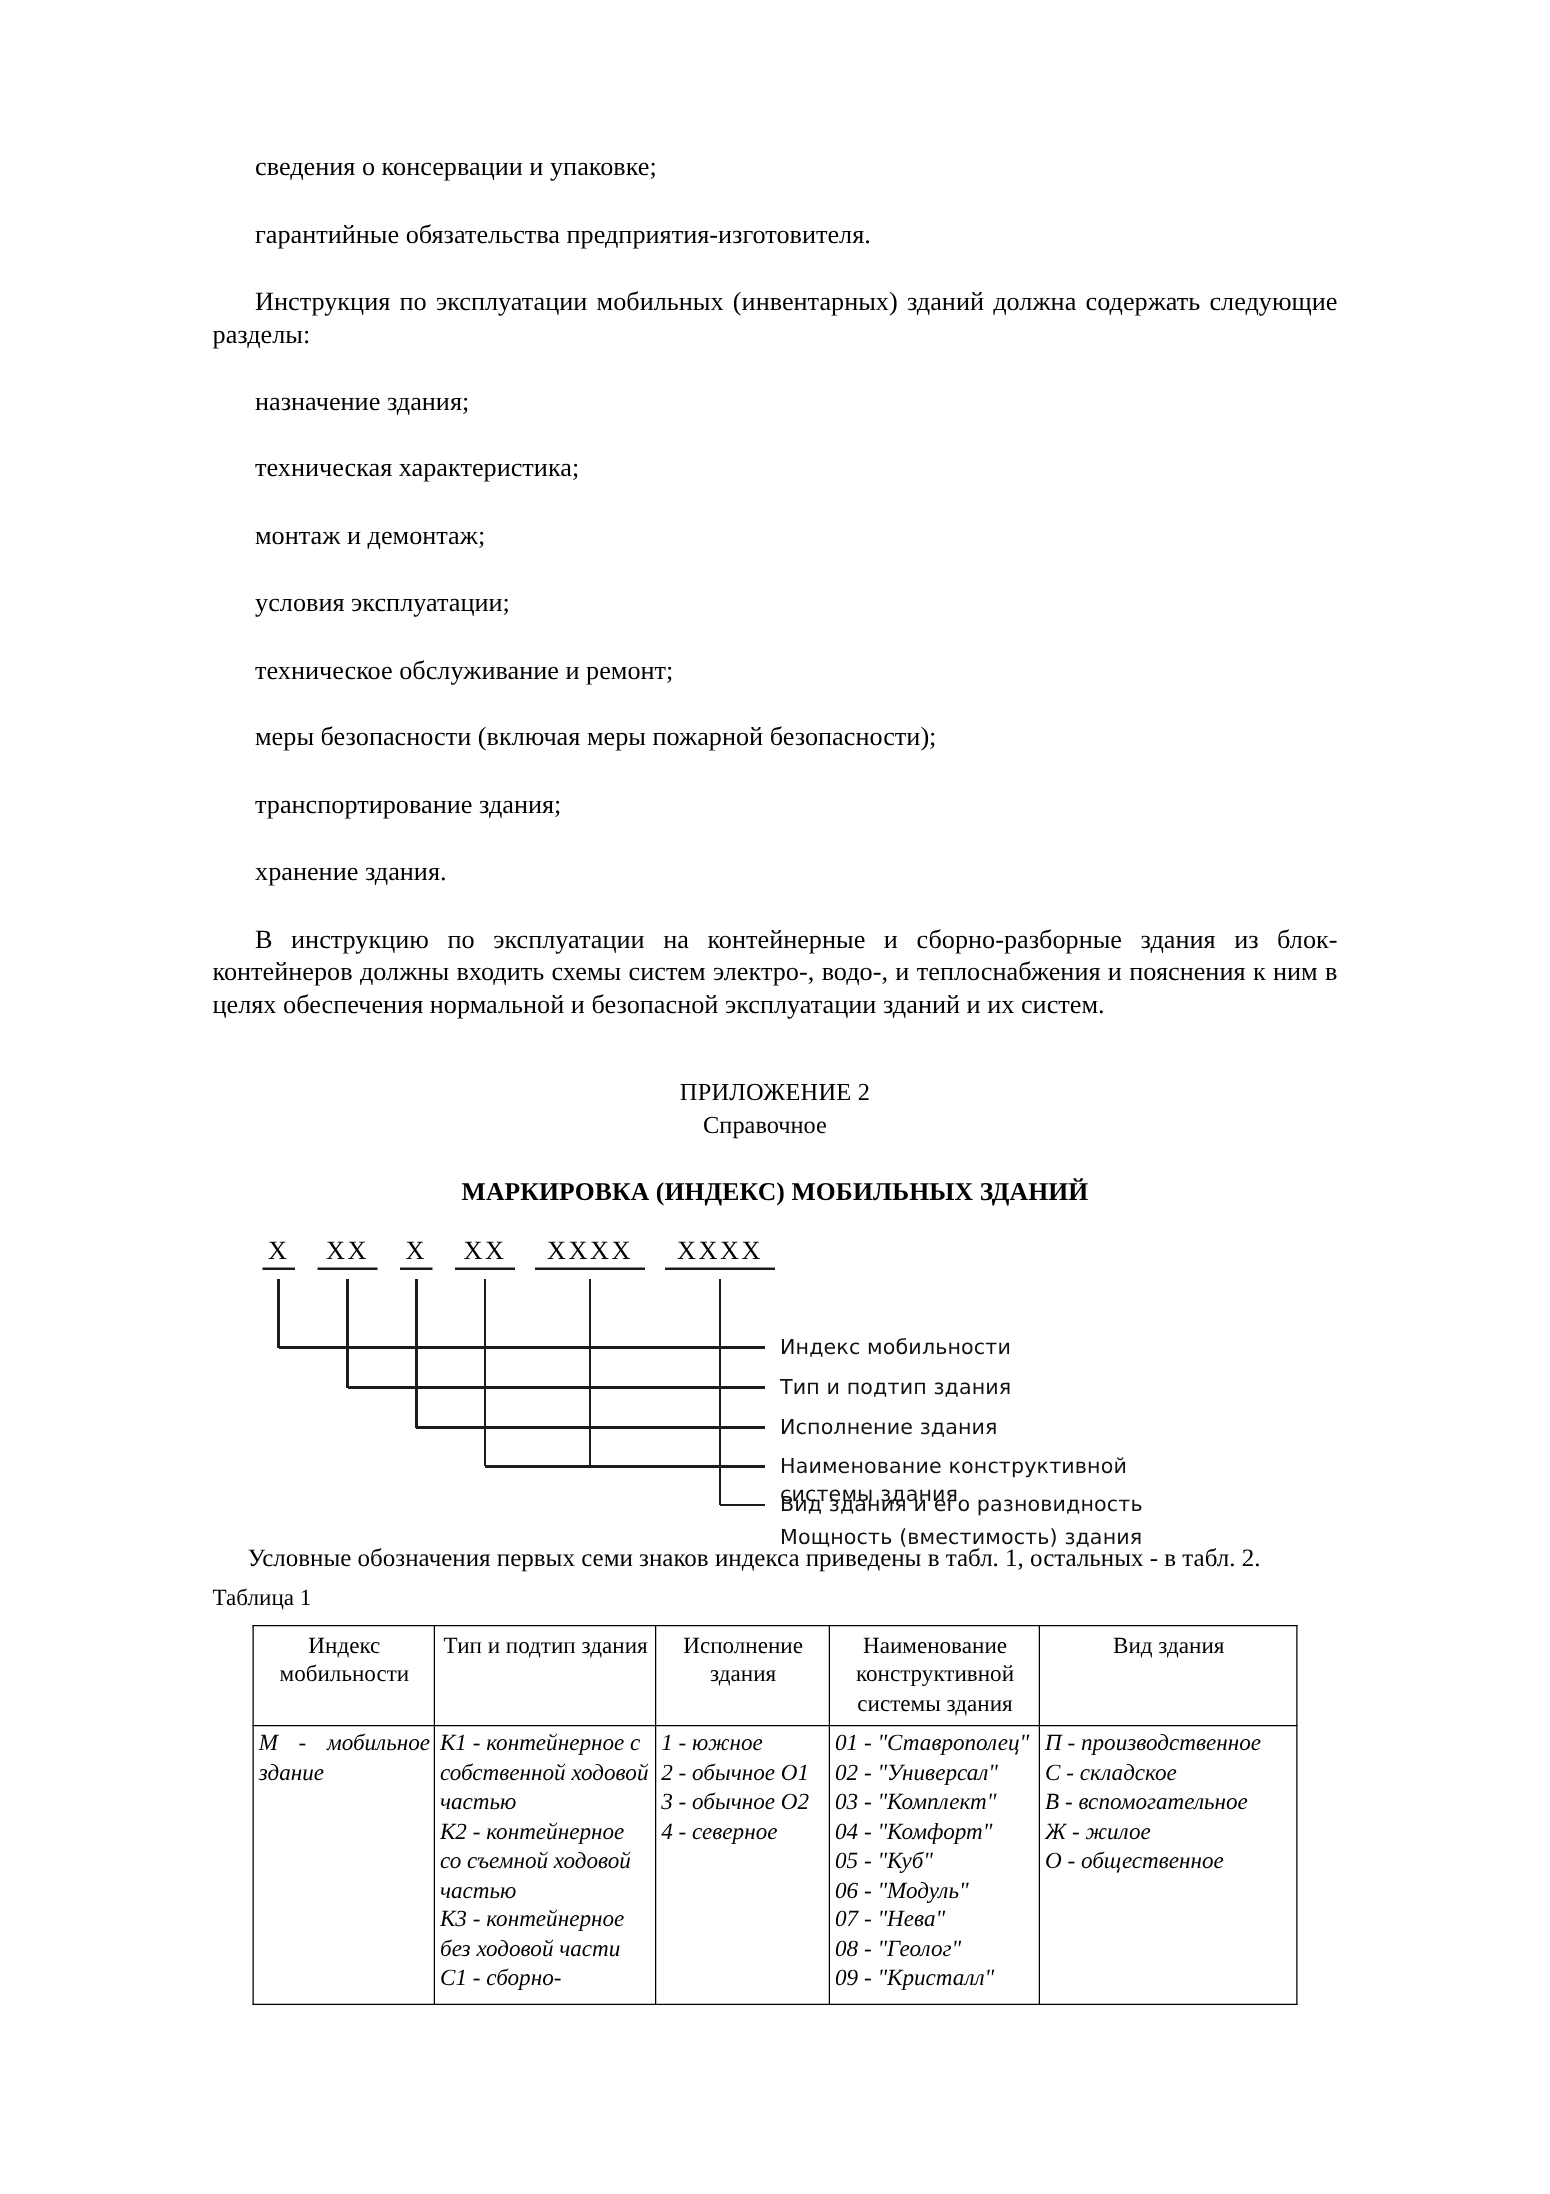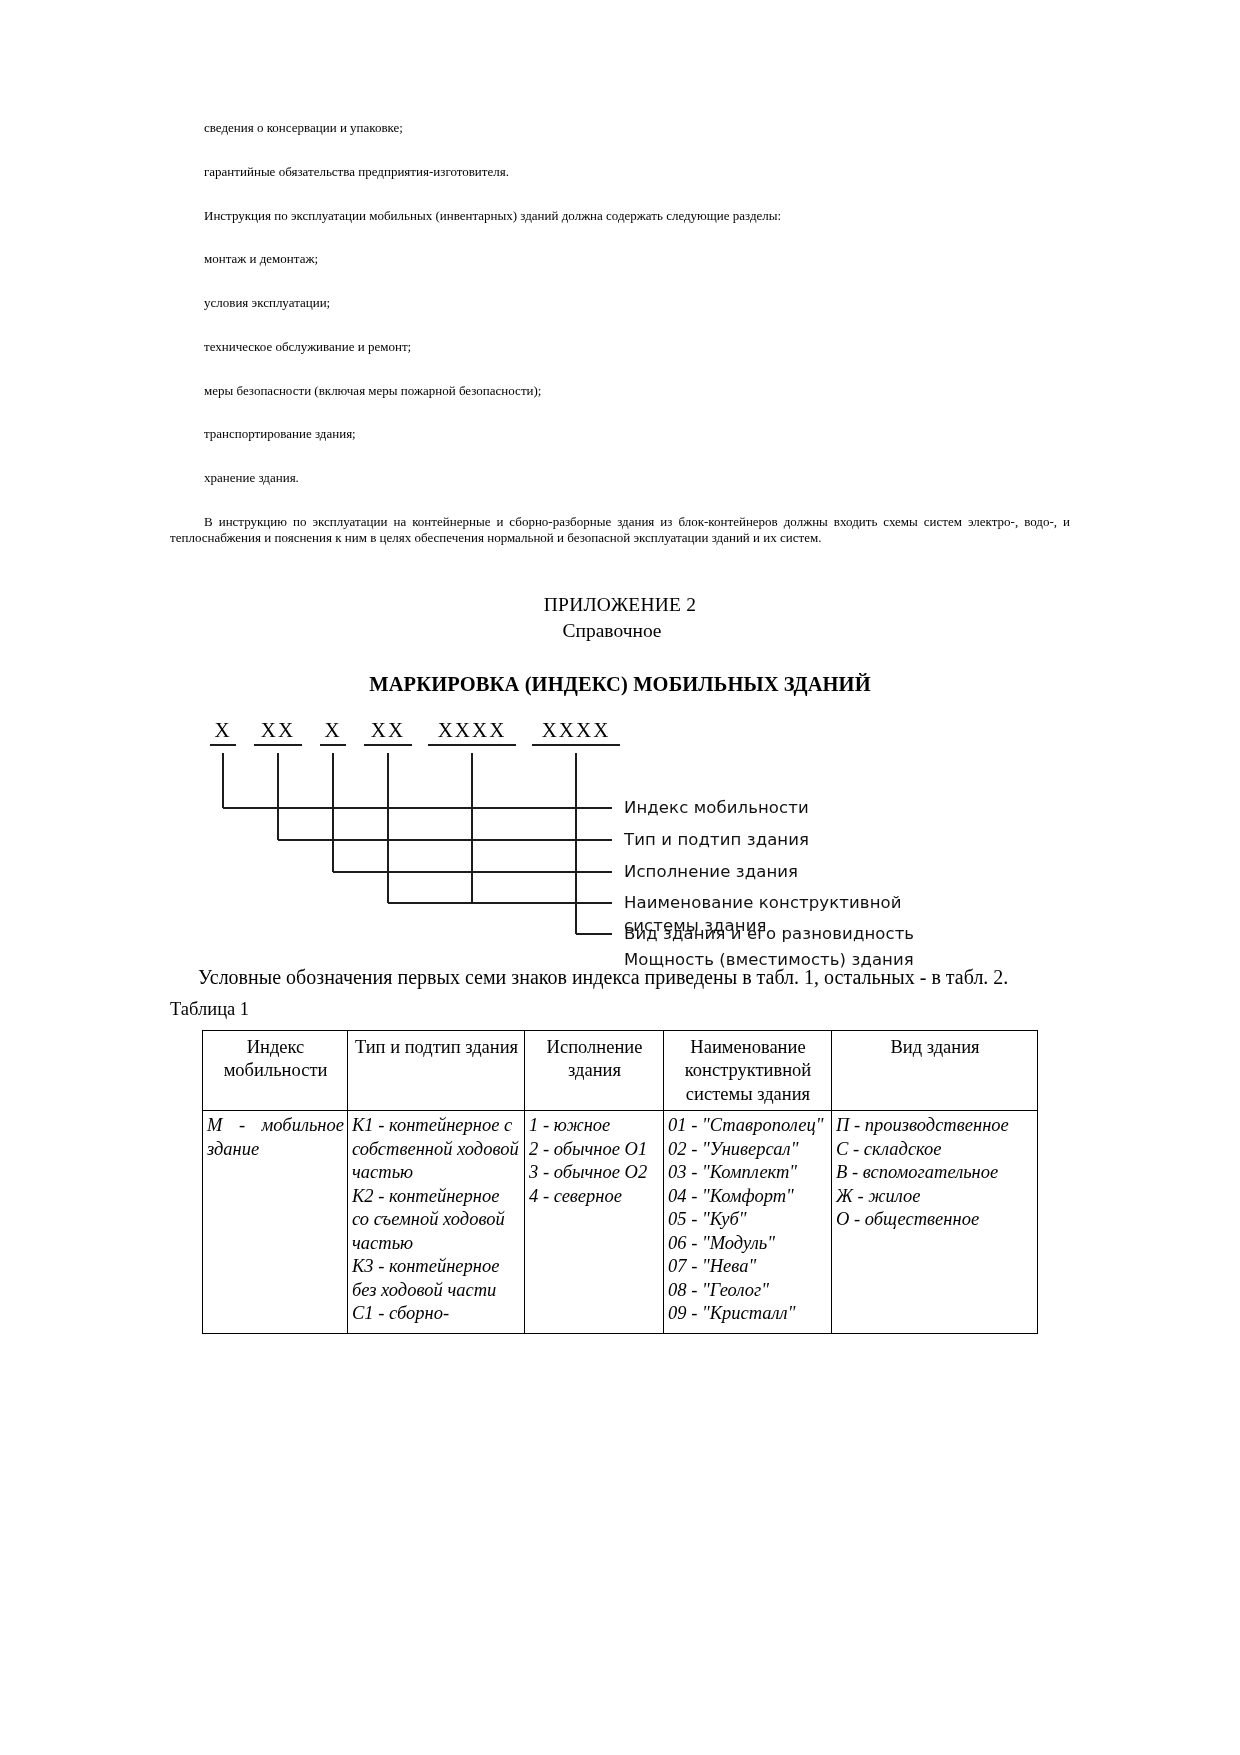--- a/index.html
+++ b/index.html
@@ -16,21 +16,21 @@
     overflow: hidden;
   }
   .page {
     position: relative;
     width: 1240px;
     height: 1755px;
     box-sizing: border-box;
     padding: 120px 170px 0 170px;
   }
   .para {
-    font-size: 13px;
+    font-size: 21px;
     line-height: 1.25;
     text-align: justify;
     text-indent: 34px;
     margin: 0 0 27.5px 0;
     hyphens: none;
   }
   .para.last-of-block {
     margin-bottom: 0;
   }
   .appendix-block {
@@ -139,20 +139,22 @@
 </style>
 </head>
 <body>
 
 <div class="page">
 
   <div>
     <p class="para">сведения о консервации и упаковке;</p>
     <p class="para">гарантийные обязательства предприятия-изготовителя.</p>
     <p class="para">Инструкция по эксплуатации мобильных (инвентарных) зданий должна содержать следующие разделы:</p>
+    <p class="para">назначение здания;</p>
+    <p class="para">техническая характеристика;</p>
     <p class="para">монтаж и демонтаж;</p>
     <p class="para">условия эксплуатации;</p>
     <p class="para">техническое обслуживание и ремонт;</p>
     <p class="para">меры безопасности (включая меры пожарной безопасности);</p>
     <p class="para">транспортирование здания;</p>
     <p class="para">хранение здания.</p>
     <p class="para last-of-block">В инструкцию по эксплуатации на контейнерные и сборно-разборные здания из блок-контейнеров должны входить схемы систем электро-, водо-, и теплоснабжения и пояснения к ним в целях обеспечения нормальной и безопасной эксплуатации зданий и их систем.</p>
   </div>
 
   <div class="appendix-block">

